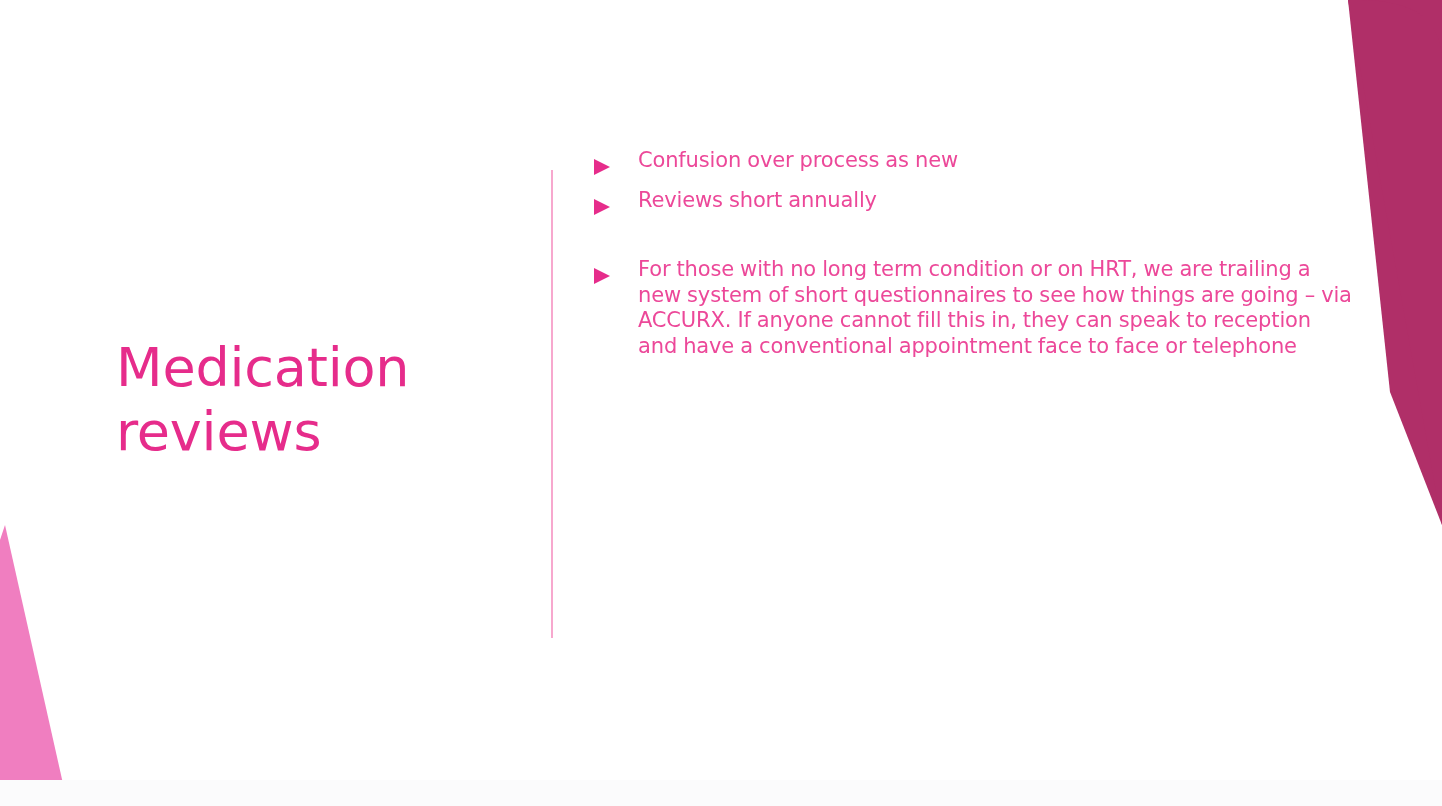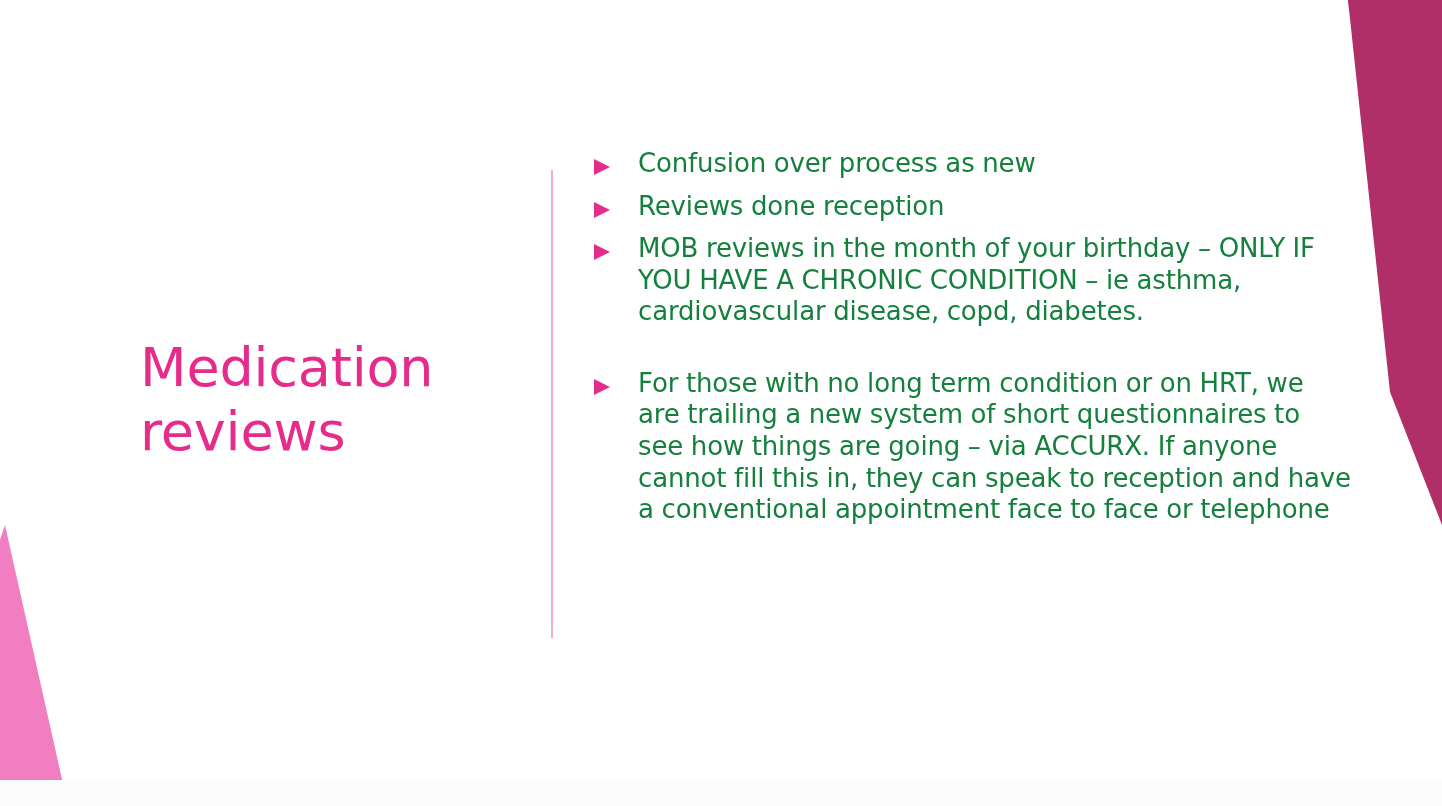--- a/index.html
+++ b/index.html
@@ -39,21 +39,21 @@
     left: 0;
     bottom: 0;
     width: 1442px;
     height: 26px;
     background: #fbfbfc;
   }
 
   
   #title-block {
     position: absolute;
-    left: 140px;
+    left: 116px;
     top: 336px;
     width: 395px;
   }
   #slide-title {
     margin: 0;
     font-family: "DejaVu Sans", sans-serif;
     font-weight: 400;
     font-size: 54px;
     line-height: 1.18;
     letter-spacing: -0.2px;
@@ -89,23 +89,23 @@
   .bullet-marker {
     flex: 0 0 auto;
     width: 46px;
     padding-top: 9px;
     line-height: 0;
   }
   .bullet-marker svg { display: block; }
   .bullet-text {
     flex: 1 1 auto;
     font-family: "DejaVu Sans", sans-serif;
-    font-size: 26px;
+    font-size: 21px;
     line-height: 1.215;
-    color: #15803d;
+    color: #ec4899;
     letter-spacing: -0.15px;
     word-spacing: -0.4px;
   }
 </style>
 </head>
 <body>
 
 <div id="slide">
 
   <svg id="deco-layer" viewBox="0 0 1442 806" width="1442" height="806" preserveAspectRatio="none">
@@ -134,31 +134,23 @@
       </span>
       <span class="bullet-text">Confusion over process as new</span>
     </div>
 
     <div class="bullet-row">
       <span class="bullet-marker">
         <svg width="22" height="20" viewBox="0 0 22 20">
             <path d="M2 2 L18 10 L2 18 Z" fill="#E62C8B"></path>
           </svg>
       </span>
-      <span class="bullet-text">Reviews done reception</span>
+      <span class="bullet-text">Reviews short annually</span>
     </div>
 
-    <div class="bullet-row">
-      <span class="bullet-marker">
-        <svg width="22" height="20" viewBox="0 0 22 20">
-            <path d="M2 2 L18 10 L2 18 Z" fill="#E62C8B"></path>
-          </svg>
-      </span>
-      <span class="bullet-text">MOB reviews in the month of your birthday – ONLY IF YOU HAVE A CHRONIC CONDITION – ie asthma, cardiovascular disease, copd, diabetes.</span>
-    </div>
 
     <div class="bullet-row gap-before">
       <span class="bullet-marker">
         <svg width="22" height="20" viewBox="0 0 22 20">
             <path d="M2 2 L18 10 L2 18 Z" fill="#E62C8B"></path>
           </svg>
       </span>
       <span class="bullet-text">For those with no long term condition or on HRT, we are trailing a new system of short questionnaires to see how things are going – via ACCURX. If anyone cannot fill this in, they can speak to reception and have a conventional appointment face to face or telephone</span>
     </div>
 

